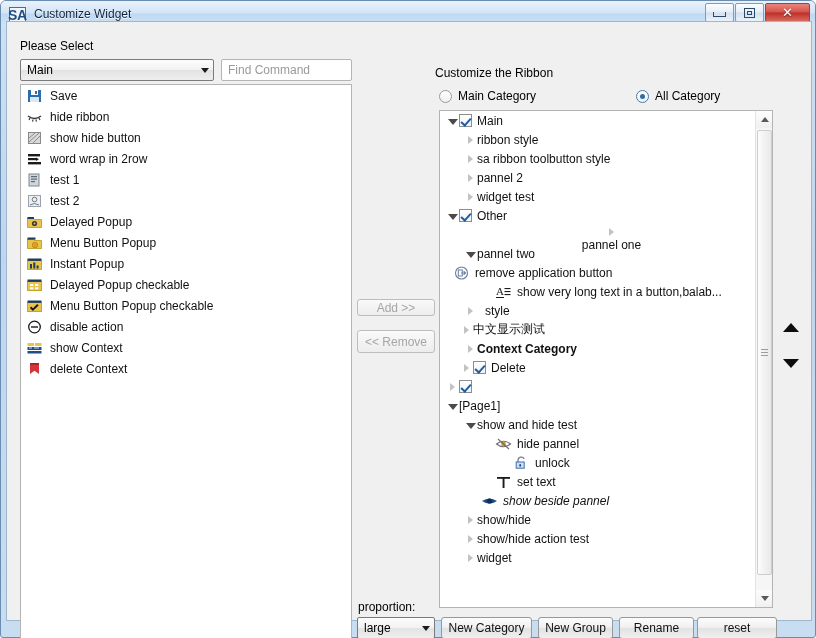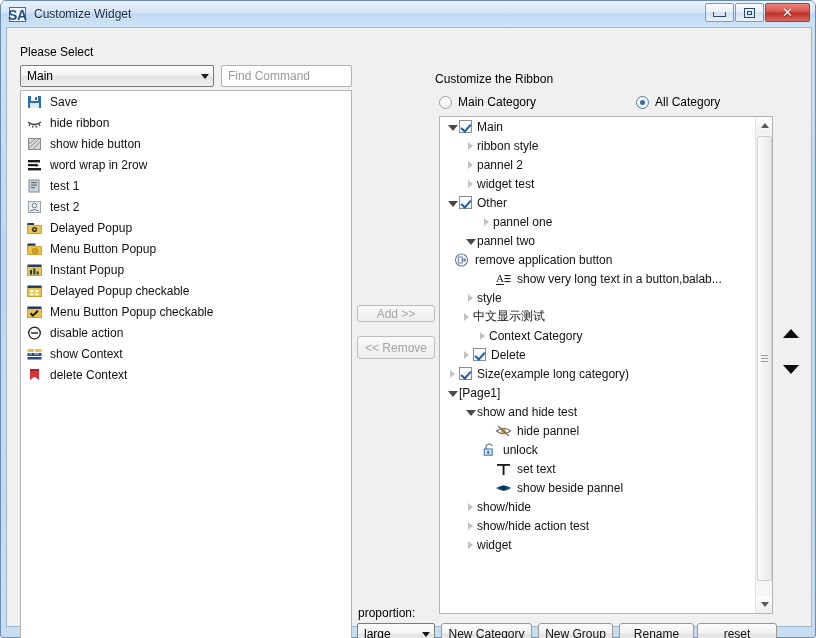--- a/index.html
+++ b/index.html
@@ -48,21 +48,21 @@
     border:1px solid #9c4141;
     background:linear-gradient(to bottom,#e8857d 0%,#d4534b 48%,#bc2f27 52%,#d66a60 100%);
   }
   .glyph-min{width:11px;height:4px;border:1px solid #2a4a68;border-top:none;background:transparent;margin-top:4px;}
   .glyph-max{width:11px;height:10px;border:1px solid #2a4a68;box-sizing:border-box;position:relative;}
   .glyph-max::after{content:"";position:absolute;left:2px;top:2px;right:2px;bottom:2px;border:1px solid #2a4a68;}
   .glyph-close{color:#fff;font-size:13px;font-weight:bold;line-height:1;text-shadow:0 1px 1px rgba(0,0,0,.45);}
 
   
   .client{
-    position:absolute;left:5px;top:26px;width:806px;height:600px;
+    position:absolute;left:5px;top:20px;width:806px;height:600px;
     background:#f0f0f0;border:1px solid #9fb6cc;box-sizing:border-box;
   }
 
   .lbl{position:absolute;font-size:12px;color:#000;}
 
   
   #please-select{left:13px;top:17px;}
   .combo{
     position:absolute;box-sizing:border-box;
     border:1px solid #7b7b7b;border-radius:2px;
@@ -359,36 +359,42 @@
           <div class="trow" style="padding-left: 24px;">
             <span class="texp">
               <i class="arrow-closed"></i>
             </span>
             <span class="ttext">ribbon style</span>
           </div>
           <div class="trow" style="padding-left: 24px;">
             <span class="texp">
               <i class="arrow-closed"></i>
             </span>
+            <span class="ttext">sa ribbon toolbutton style</span>
+          </div>
+          <div class="trow" style="padding-left: 24px;">
+            <span class="texp">
+              <i class="arrow-closed"></i>
+            </span>
             <span class="ttext">pannel 2</span>
           </div>
           <div class="trow" style="padding-left: 24px;">
             <span class="texp">
               <i class="arrow-closed"></i>
             </span>
             <span class="ttext">widget test</span>
           </div>
           <div class="trow" style="padding-left: 6px;">
             <span class="texp">
               <i class="arrow-open"></i>
             </span>
             <span class="tchk on"></span>
             <span class="ttext">Other</span>
           </div>
-          <div class="trow" style="padding-left: 40px;">
+          <div class="trow" style="padding-left: 28px; flex-direction: column;">
             <span class="texp">
               <i class="arrow-closed"></i>
             </span>
             <span class="ttext">pannel one</span>
           </div>
           <div class="trow" style="padding-left: 24px;">
             <span class="texp">
               <i class="arrow-open"></i>
             </span>
             <span class="ttext">pannel two</span>
@@ -406,51 +412,50 @@
             <span class="texp"></span>
             <span class="ticon"><svg width="17" height="16" viewBox="0 0 17 16">
                 <text x="1" y="11" font-family="Liberation Serif, serif" font-size="11" fill="#1b1b1b">A</text>
                 <rect x="9.5" y="4" width="6" height="1.1" fill="#1b1b1b"></rect>
                 <rect x="9.5" y="7" width="6" height="1.1" fill="#1b1b1b"></rect>
                 <rect x="9.5" y="10" width="6" height="1.1" fill="#1b1b1b"></rect>
                 <rect x="1" y="13" width="8" height="1" fill="#1b1b1b"></rect>
               </svg></span>
             <span class="ttext">show very long text in a button,balab...</span>
           </div>
-          <div class="trow" style="padding-left: 24px;">
+          <div class="trow" style="padding-left: 24px; gap: 8px;">
             <span class="texp">
               <i class="arrow-closed"></i>
             </span>
             <span class="ttext">style</span>
           </div>
           <div class="trow" style="padding-left: 20px;">
             <span class="texp">
               <i class="arrow-closed"></i>
             </span>
             <span class="ttext">中文显示测试</span>
           </div>
-          <div class="trow" style="padding-left: 36px;">
+          <div class="trow" style="padding-left: 24px; font-weight: bold;">
             <span class="texp">
               <i class="arrow-closed"></i>
             </span>
             <span class="ttext">Context Category</span>
           </div>
           <div class="trow" style="padding-left: 20px;">
             <span class="texp">
               <i class="arrow-closed"></i>
             </span>
             <span class="tchk on"></span>
             <span class="ttext">Delete</span>
           </div>
           <div class="trow" style="padding-left: 6px;">
             <span class="texp">
               <i class="arrow-closed"></i>
             </span>
             <span class="tchk on"></span>
-            <span class="ttext">Size(example long category)</span>
           </div>
           <div class="trow" style="padding-left: 6px;">
             <span class="texp">
               <i class="arrow-open"></i>
             </span>
             <span class="ttext">[Page1]</span>
           </div>
           <div class="trow" style="padding-left: 24px;">
             <span class="texp">
               <i class="arrow-open"></i>
@@ -459,39 +464,39 @@
           </div>
           <div class="trow" style="padding-left: 42px;">
             <span class="texp"></span>
             <span class="ticon"><svg width="17" height="16" viewBox="0 0 17 16">
                 <path d="M1.5 8 Q8.5 2.5 15.5 8 Q8.5 13.5 1.5 8Z" fill="none" stroke="#6c6c6c" stroke-width="1.1"></path>
                 <circle cx="8.5" cy="8" r="2.4" fill="#d09a2a"></circle>
                 <path d="M3 3l11 10" stroke="#6c6c6c" stroke-width="1.1"></path>
               </svg></span>
             <span class="ttext">hide pannel</span>
           </div>
-          <div class="trow" style="padding-left: 28px;">
+          <div class="trow" style="padding-left: 60px;">
             <span class="texp"></span>
             <span class="ticon"><svg width="17" height="16" viewBox="0 0 17 16">
                 <path d="M5 7V5.2a3.3 3.3 0 0 1 6.2-1.3" fill="none" stroke="#6f7f93" stroke-width="1.3"></path>
                 <rect x="3.2" y="7" width="8" height="6.2" fill="#cfe0f2" stroke="#3f6fa8"></rect>
                 <path d="M7.2 9v2.4" stroke="#1f4e87" stroke-width="1.3"></path>
                 <path d="M5.9 10.1l1.3 1.4 1.3-1.4" fill="#1f4e87"></path>
               </svg></span>
             <span class="ttext">unlock</span>
           </div>
           <div class="trow" style="padding-left: 42px; text-align: right;">
             <span class="texp"></span>
             <span class="ticon"><svg width="17" height="16" viewBox="0 0 17 16">
                 <rect x="2" y="3" width="13" height="1.8" fill="#1b1b1b"></rect>
                 <rect x="7.6" y="3" width="1.9" height="11" fill="#1b1b1b"></rect>
               </svg></span>
             <span class="ttext">set text</span>
           </div>
-          <div class="trow" style="padding-left: 42px;">
+          <div class="trow" style="padding-left: 28px; font-style: italic;">
             <span class="texp"></span>
             <span class="ticon"><svg width="17" height="16" viewBox="0 0 17 16">
                 <path d="M1 8 Q8.5 2.8 16 8 Q8.5 13.2 1 8Z" fill="#1f4e87"></path>
                 <circle cx="8.5" cy="8" r="2.6" fill="#0d2e55"></circle>
               </svg></span>
             <span class="ttext">show beside pannel</span>
           </div>
           <div class="trow" style="padding-left: 24px;">
             <span class="texp">
               <i class="arrow-closed"></i>

